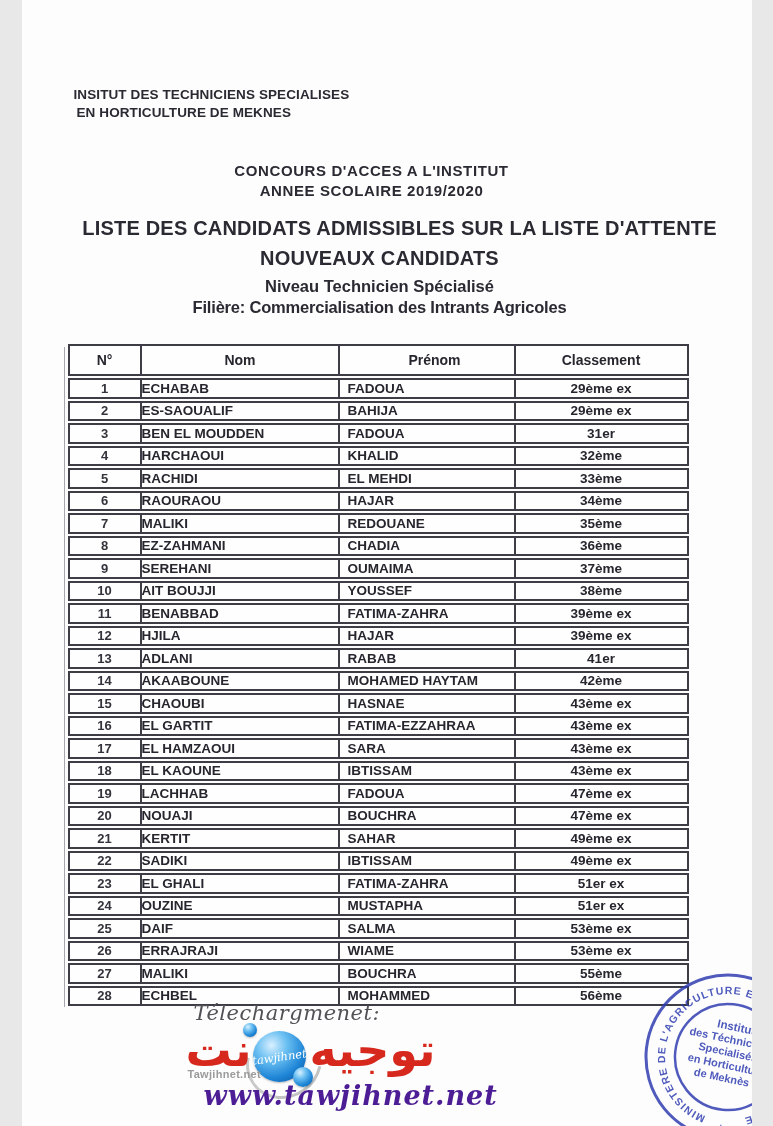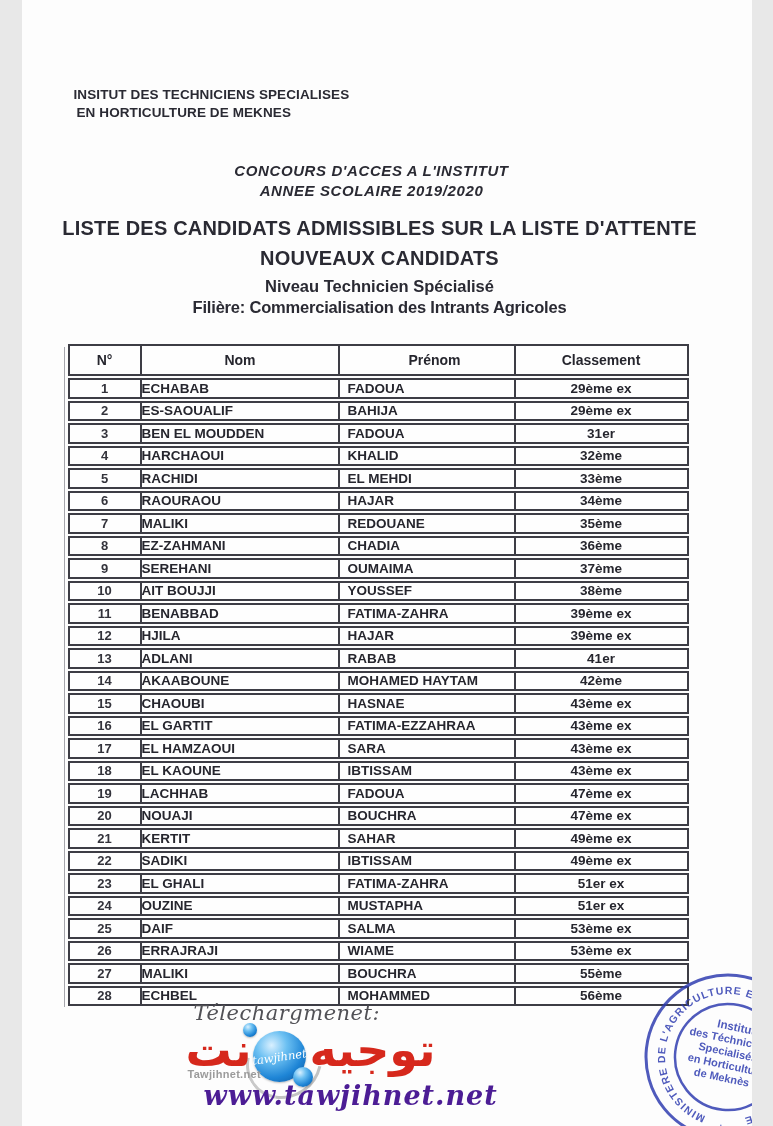--- a/index.html
+++ b/index.html
@@ -6,25 +6,25 @@
   .page {
     position:relative; width:730px; height:1126px; margin:0 auto;
     background:#fdfdfd; overflow:hidden;
     font-family:"Liberation Sans", sans-serif; color:#26262e;
   }
   
   .org-block { position:absolute; left:52px; top:86px; font-weight:bold;
     font-size:13.5px; line-height:18px; letter-spacing:.1px; color:#2a2a33; }
   .org-line2 { padding-left:3px; }
   .hc { position:absolute; left:0; text-align:center; font-weight:bold; color:#2a2a33; }
-  .hc-narrow { width:700px;font-style:italic; }
+  .hc-narrow { width:700px; }
   .hc-wide { width:716px; }
   .h-concours { top:162px; font-size:15px; letter-spacing:.6px; }
   .h-annee    { top:182px; font-size:15px; letter-spacing:.6px; }
-  .h-liste    { top:217px; font-size:20px; letter-spacing:.2px; }
+  .h-liste    { top:217px; font-size:20px; letter-spacing:.2px;padding-left:20px; }
   .h-nouveaux { top:247px; font-size:20px; letter-spacing:.2px; }
   .h-niveau   { top:277px; font-size:16.5px; }
   .h-filiere  { top:298px; font-size:16.5px; letter-spacing:-.2px; }
 
   
   .table { position:absolute; left:46px; top:344px; width:621px; z-index:2; }
   .scan-line { position:absolute; left:42px; top:347px; width:1px; height:660px;
     background:#a6a6ac; z-index:1; }
   .trow { display:flex; box-sizing:border-box; border:2px solid #3d3d45;
     margin-bottom:2px; background:#fefefe; }

